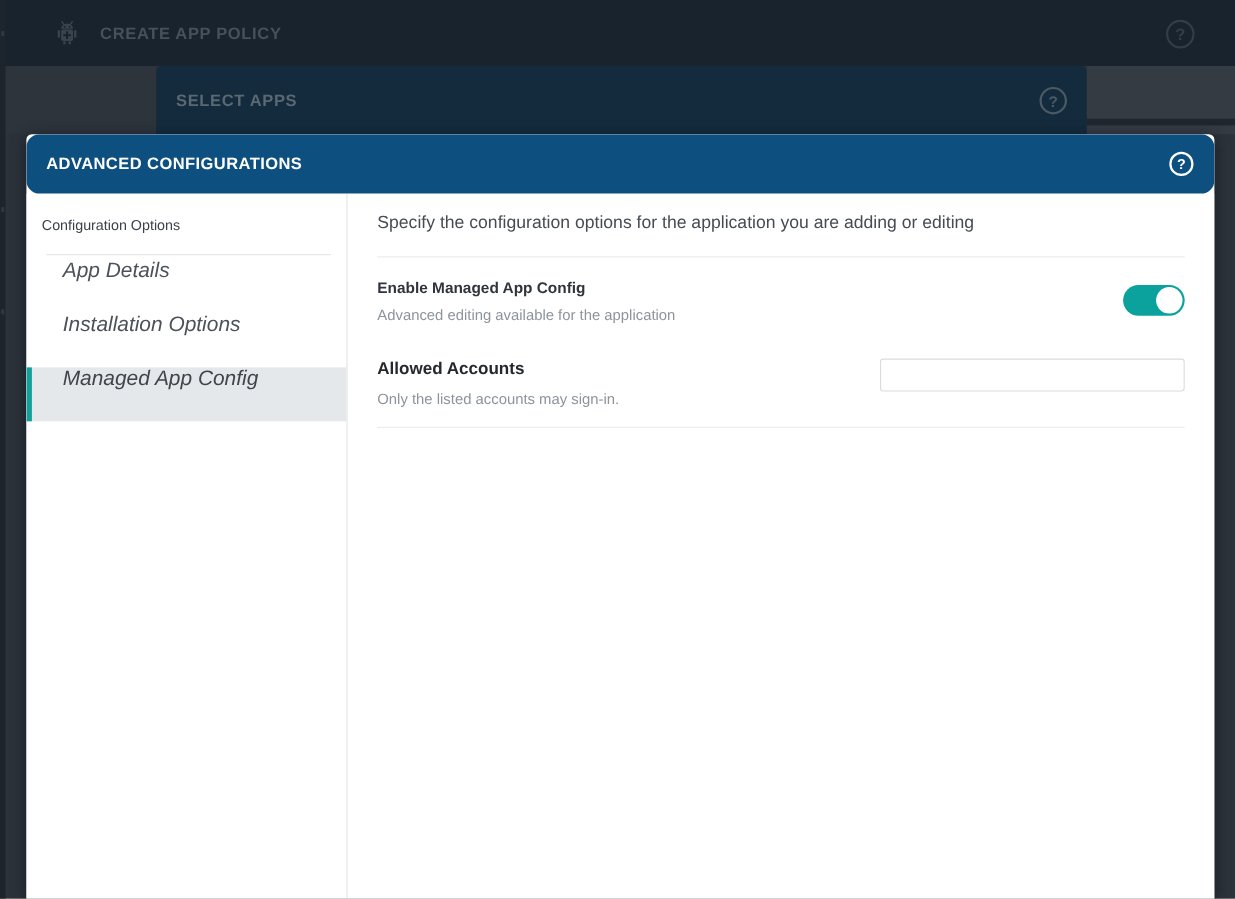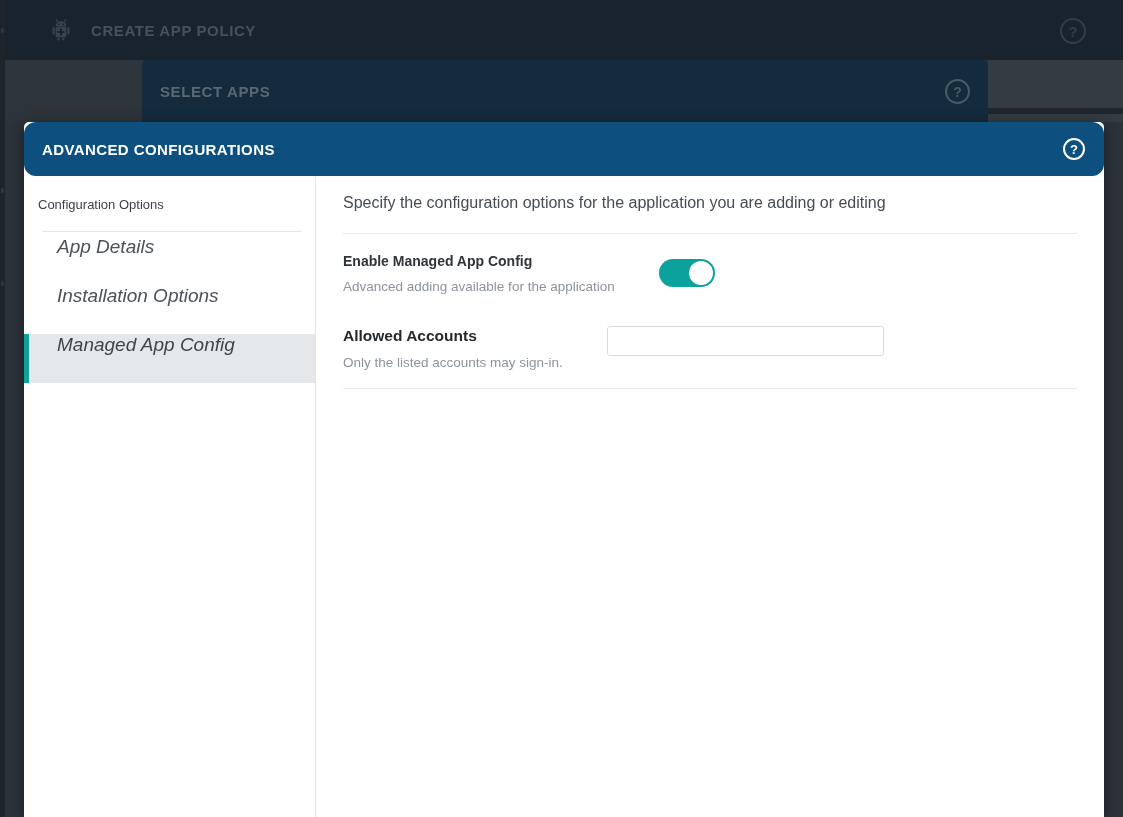--- a/index.html
+++ b/index.html
@@ -78,21 +78,21 @@
   .nav-item.selected {
     background:#e5e8ea; border-left-color:#12a09b; color:#3f454c;
   }
 
   
   .main { flex:1; padding:0 27px 0 27px; }
   .desc { margin-top:18px; font-size:16px; color:#464c52; }
   .hr { border-top:1px solid #e9eaec; }
   .hr-desc { margin-top:21px; }
   .hr-bottom { margin-top:18px; }
-  .row { display:flex; align-items:center; justify-content:flex-start;gap:44px; }
+  .row { display:flex; align-items:center; justify-content:space-between;gap:44px; }
   .row-1 { margin-top:17px; }
   .row-2 { margin-top:31px; }
   .row-title { font-size:14px; font-weight:bold; color:#30353b; line-height:20px; }
   .row-title.big { font-size:15.5px; color:#24292e; line-height:22px; }
   .row-sub { font-size:13.5px; color:#8d949c; margin-top:8px; }
 
   .toggle {
     position:relative; width:56px; height:28px; border-radius:14px;
     background:#9aa2a8; cursor:pointer; flex:0 0 auto;
   }
@@ -184,21 +184,21 @@
         </div>
       </aside>
 
       <section class="main">
         <p class="desc">Specify the configuration options for the application you are adding or editing</p>
         <div class="hr hr-desc"></div>
 
         <div class="row row-1">
           <div class="row-text">
             <div class="row-title">Enable Managed App Config</div>
-            <div class="row-sub">Advanced adding available for the application</div>
+            <div class="row-sub">Advanced editing available for the application</div>
           </div>
           <span class="toggle on">
             <span class="knob"></span>
           </span>
         </div>
 
         <div class="row row-2">
           <div class="row-text">
             <div class="row-title big">Allowed Accounts</div>
             <div class="row-sub">Only the listed accounts may sign-in.</div>

